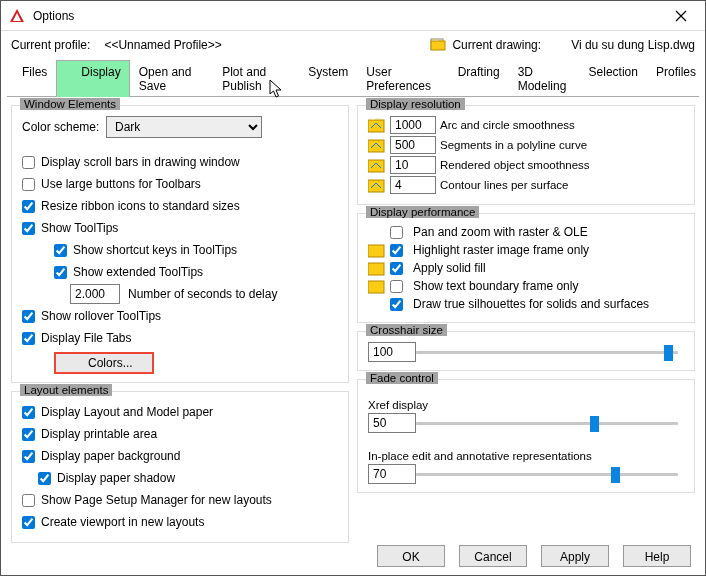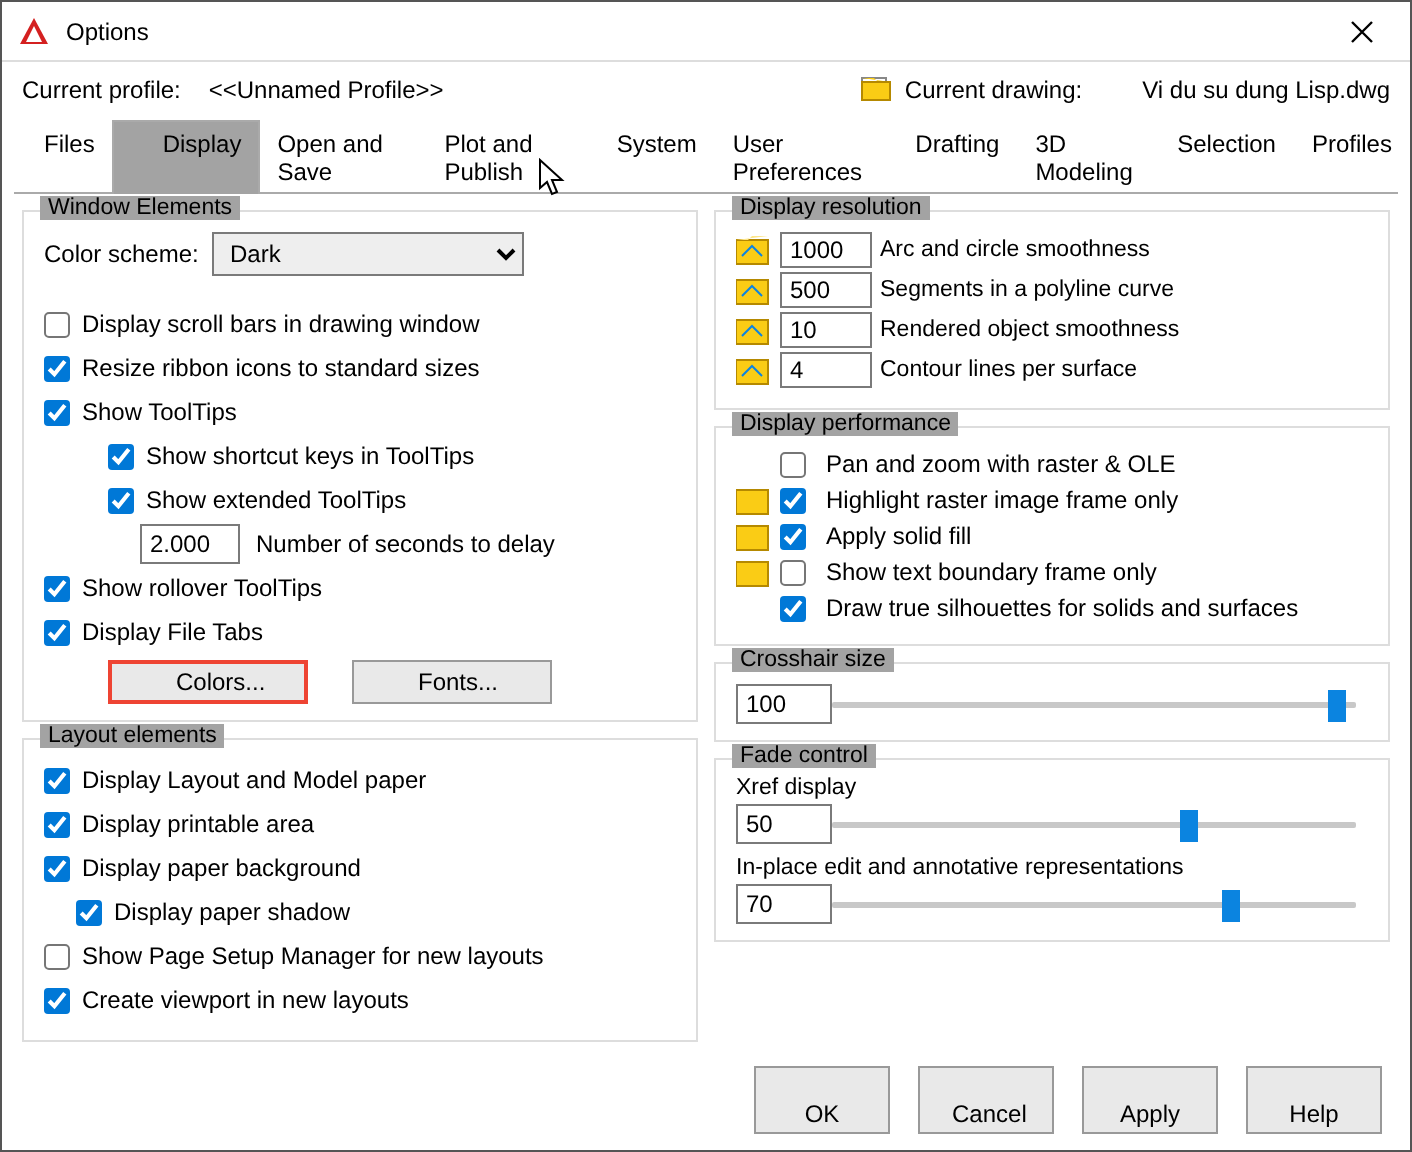--- a/index.html
+++ b/index.html
@@ -59,21 +59,21 @@
   .tab {
     padding: 4px 8px;
     border: 1px solid transparent;
     border-bottom: none;
     position: relative;
     top: 1px;
     cursor: default;
   }
   .tab.active {
     border-color: #aaa;
-    background: #a3a3a3;
+    background: #86efac;
     z-index: 2;
     padding-left: 24px;
   }
   .tab-content-wrap {
     border-top: 1px solid #aaa;
     margin: 0 6px;
     padding: 8px 4px 4px 4px;
     height: 446px;
     position: relative;
   }
@@ -169,28 +169,28 @@
     top: 2px;
     width: 9px; height: 16px;
     background: #0b84e0;
   }
   .footer {
     position: absolute;
     bottom: 8px; right: 14px;
     display: flex;
     gap: 14px;
   }
-  .footer .btn { width: 68px; padding: 16px; text-align: center; }
+  .footer .btn { width: 68px; padding: 4px; text-align: center; }
   .cursor-arrow {
     position: absolute;
     pointer-events: none;
     z-index: 50;
   }
   .res-icon svg, .draw-icon svg { width: 100%; height: 100%; }
-  .sub-label { font-size: 11.5px; margin-bottom: 1px; }
+  .sub-label { font-size: 11.5px; margin-bottom: 1px; margin-top: 11px; }
 </style>
 </head>
 <body>
 
 <div class="titlebar">
   <span class="app-icon">
     <svg viewBox="0 0 16 16">
         <path d="M8 1 L15 14 H1 Z" fill="#d42020"></path>
         <path d="M8 5 L12 13 H4 Z" fill="#fff"></path>
       </svg>
@@ -248,20 +248,24 @@
           <option>Dark</option>
         </select>
       </div>
       <div style="height:10px"></div>
 
       <div class="row">
             <input type="checkbox" style="">
             <label>Display scroll bars in drawing window</label>
           </div>
       <div class="row">
+            <input type="checkbox" style="">
+            <label>Use large buttons for Toolbars</label>
+          </div>
+      <div class="row">
             <input type="checkbox" checked="" style="">
             <label>Resize ribbon icons to standard sizes</label>
           </div>
       <div class="row">
             <input type="checkbox" checked="" style="">
             <label>Show ToolTips</label>
           </div>
       <div class="row sub2">
             <input type="checkbox" checked="" style="">
             <label>Show shortcut keys in ToolTips</label>
@@ -278,21 +282,20 @@
             <input type="checkbox" checked="" style="">
             <label>Show rollover ToolTips</label>
           </div>
       <div class="row">
             <input type="checkbox" checked="" style="">
             <label>Display File Tabs</label>
           </div>
 
       <div class="btn-row">
         <button class="btn highlight" style="width:100px">Colors...</button>
-        <button class="btn" style="width:100px">Fonts...</button>
       </div>
     </div>
 
     <div class="group">
       <div class="group-title">Layout elements</div>
       <div class="row">
             <input type="checkbox" checked="" style="">
             <label>Display Layout and Model paper</label>
           </div>
       <div class="row">

